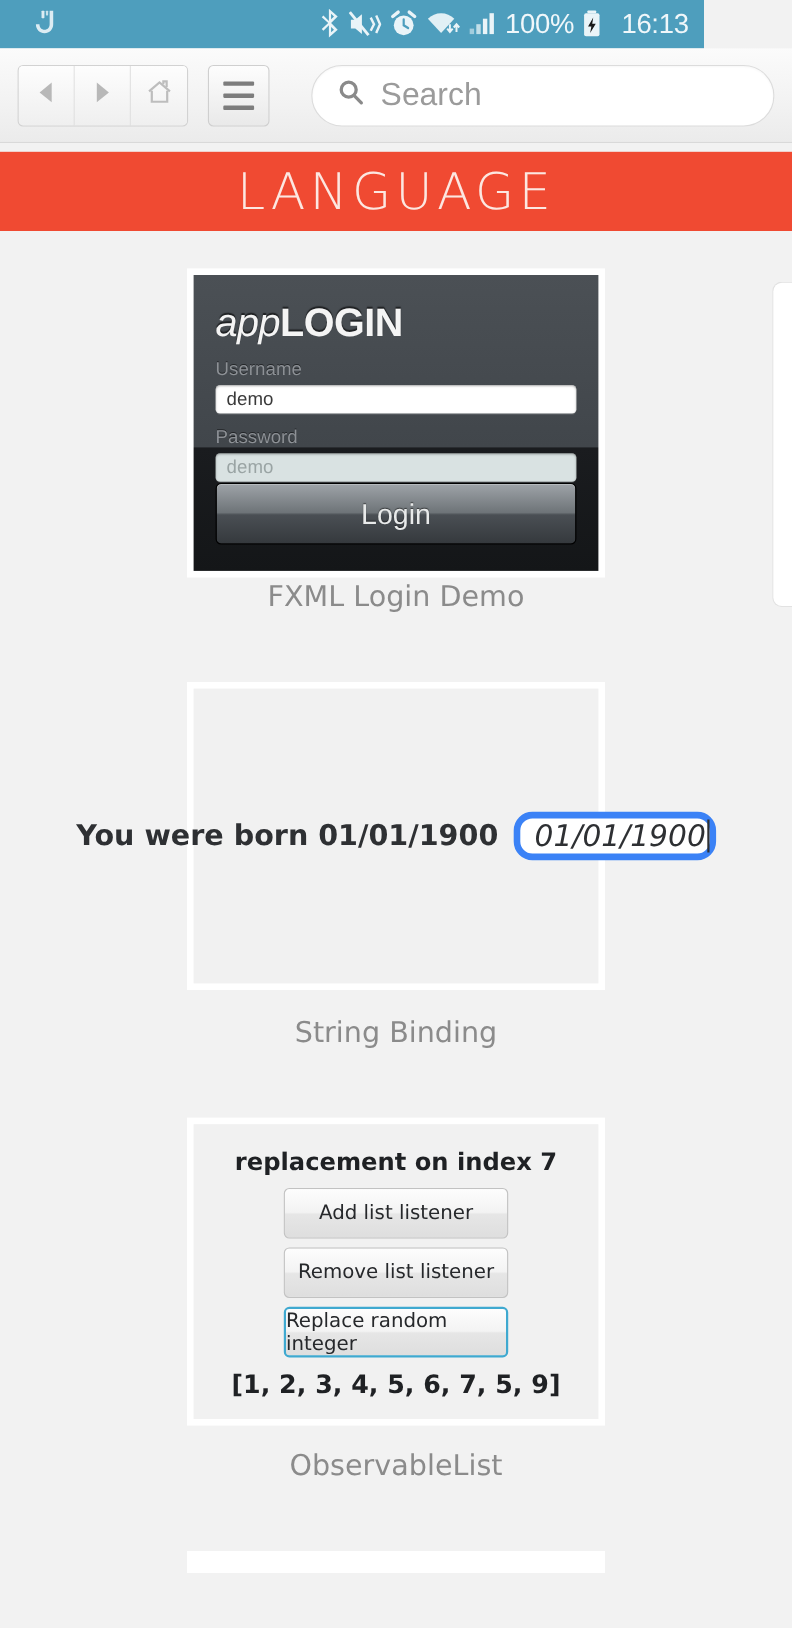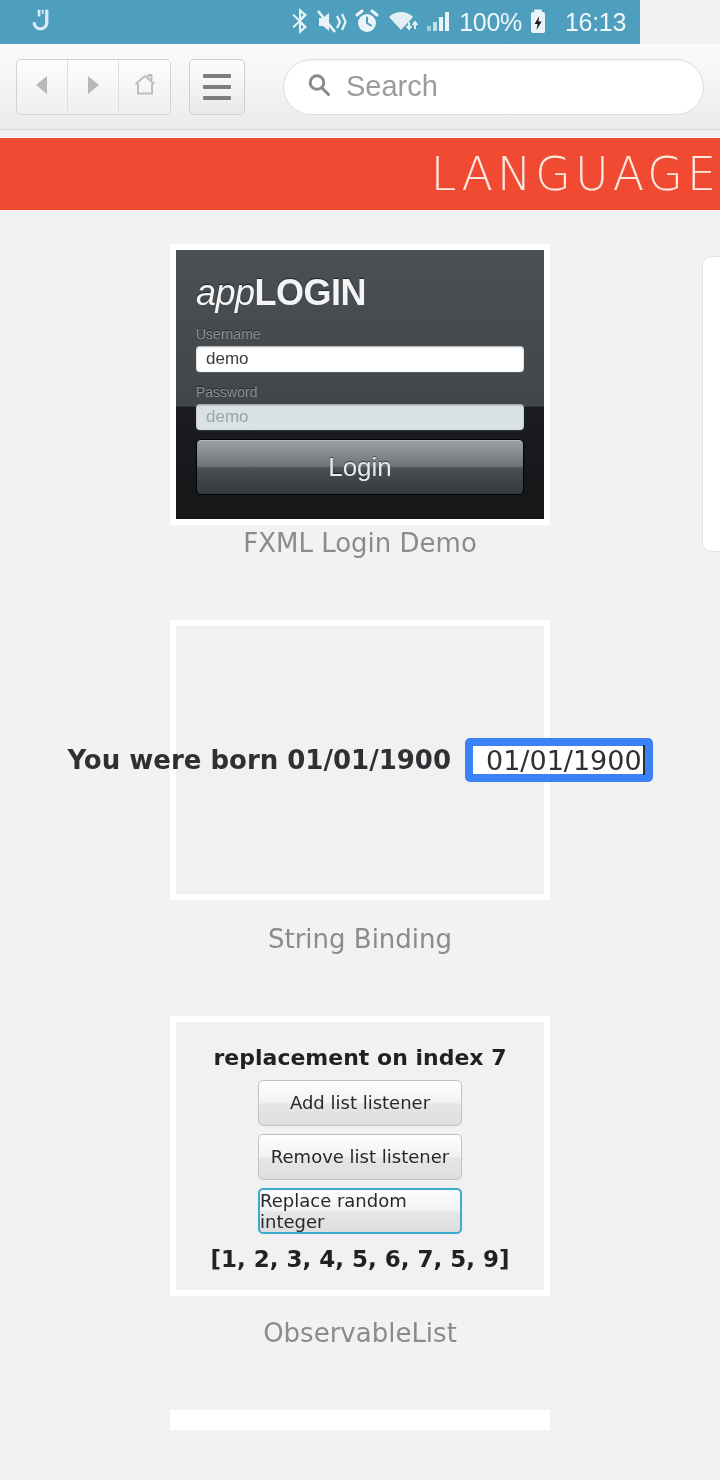--- a/index.html
+++ b/index.html
@@ -83,21 +83,21 @@
   }
   .search-ph {
     font-size: 29px; color: #9b9b9b;
     font-family: "Liberation Sans", sans-serif;
   }
 
   
   .banner {
     width: 720px; height: 72px;
     background: #f04a32;
-    display: flex; align-items: center; justify-content: flex-end;
+    display: flex; align-items: center; justify-content: center;
     margin-top: 8px;
   }
   .banner-title {
     color: #fce7e1;
     font-size: 46px;
     font-weight: 300;
     letter-spacing: 4px;
     font-family: "DejaVu Sans", sans-serif;
     line-height: 1;
   }
@@ -134,21 +134,21 @@
   .login-logo {
     font-size: 36px; color: #f4f4f4;
     font-family: "Liberation Sans", sans-serif;
     letter-spacing: -0.5px;
     text-shadow: 0 -1px 1px rgba(0,0,0,0.6);
   }
   .login-logo i { font-style: italic; font-weight: 400; }
   .login-logo b { font-weight: 700; }
   .login-lbl {
     margin-top: 12px;
-    font-size: 14px; color: #8d9196;
+    font-size: 17px; color: #8d9196;
     font-family: "Liberation Sans", sans-serif;
     text-shadow: 0 -1px 0 rgba(0,0,0,0.5);
   }
   .login-field {
     margin-top: 4px;
     height: 26px;
     border-radius: 4px;
     display: flex; align-items: center;
     padding-left: 10px;
     font-size: 17px;
@@ -183,27 +183,28 @@
     gap: 14px;
   }
   .sb-label {
     font-size: 26px; font-weight: 700; color: #2e3033;
     font-family: "DejaVu Sans", sans-serif;
     white-space: nowrap;
   }
   .sb-input {
     width: 265px; height: 44px;
     background: #ffffff;
-    border: 8px solid #3b82f6;
-    border-radius: 5px;
+    border: 6px solid #3b82f6;
+    border-radius: 17px;
     display: flex; align-items: center;
     padding-left: 13px;
     font-size: 27px; color: #2e3033;
     font-family: "DejaVu Sans", sans-serif;
     position: relative;
+    font-style: italic;
   }
   .caret {
     width: 2px; height: 30px; background: #2e3033;
     margin-left: 1px;
   }
   .cap-sb { margin-top: 24px; }
 
   
   .ol-card { margin-top: 62px; width: 380px; }
   .ol-inner {

